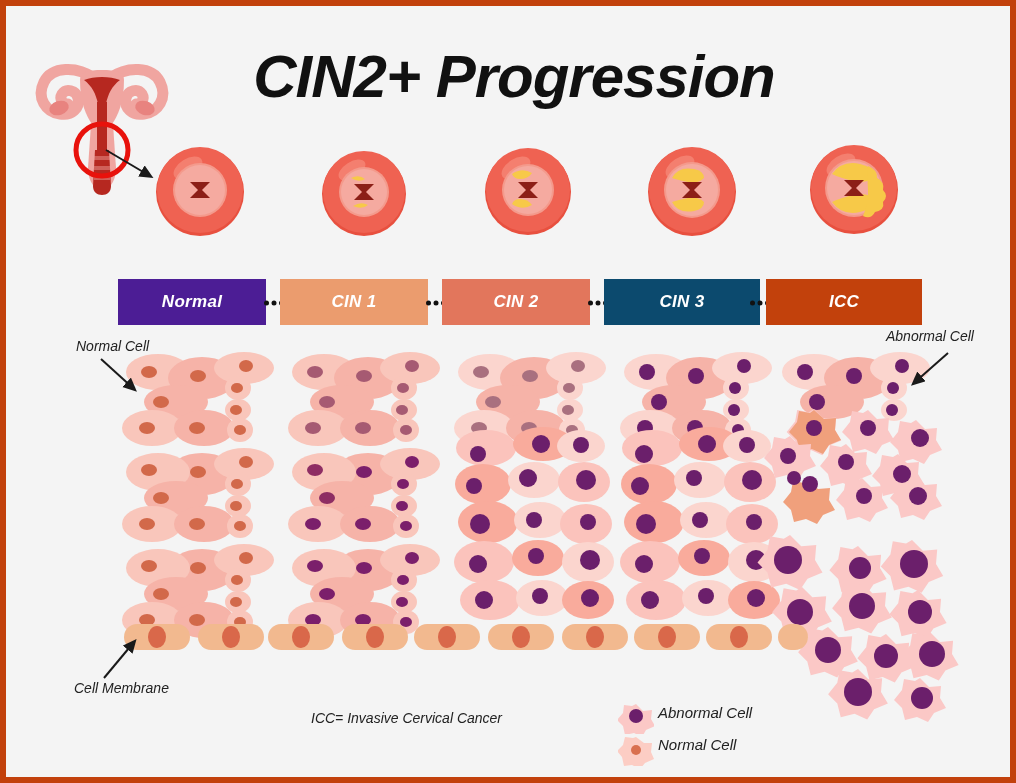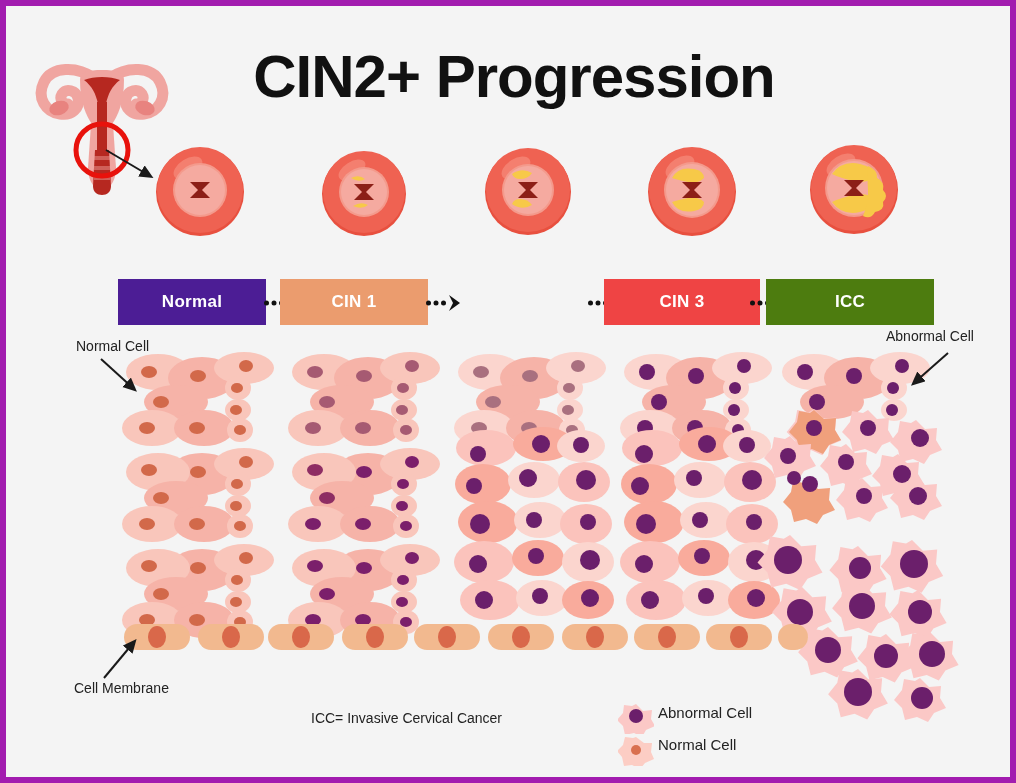--- a/index.html
+++ b/index.html
@@ -7,22 +7,23 @@
     width:1016px;height:783px;
     background:#ffffff;
     font-family:"Liberation Sans", sans-serif;
     overflow:hidden;
   }
   #stage{
     position:relative;
     width:1016px;height:783px;
     background:#f4f4f4;
     box-sizing:border-box;
-    border:6px solid #a21caf;
+    border:6px solid #c2410c;
     overflow:hidden;
+    font-style:italic;
   }
   .abs{position:absolute;}
 
   
   #title{
     left:0;top:36px;width:1016px;
     text-align:center;
     font-size:60px;
     font-weight:bold;
     letter-spacing:-1px;
@@ -201,42 +202,45 @@
     </div>
     <div class="stage-arrow" style="left:308px;">
       <svg width="40" height="20" viewBox="0 0 40 20">
         <circle cx="2.5" cy="10" r="2.5" fill="#111"></circle>
         <circle cx="10" cy="10" r="2.5" fill="#111"></circle>
         <circle cx="17.5" cy="10" r="2.5" fill="#111"></circle>
         <path d="M23,2 L34,10 L23,18 L27,10 Z" fill="#111"></path>
       </svg>
     </div>
 
+    <div class="stage-box" style="left:324px;width:148px;background:#e2765c;">
+      <span>CIN 2</span>
+    </div>
     <div class="stage-arrow" style="left:470px;">
       <svg width="40" height="20" viewBox="0 0 40 20">
         <circle cx="2.5" cy="10" r="2.5" fill="#111"></circle>
         <circle cx="10" cy="10" r="2.5" fill="#111"></circle>
         <circle cx="17.5" cy="10" r="2.5" fill="#111"></circle>
         <path d="M23,2 L34,10 L23,18 L27,10 Z" fill="#111"></path>
       </svg>
     </div>
 
-    <div class="stage-box" style="left:486px;width:156px;background:#ef4444;">
+    <div class="stage-box" style="left:486px;width:156px;background:#0c4a6e;">
       <span>CIN 3</span>
     </div>
     <div class="stage-arrow" style="left:632px;">
       <svg width="40" height="20" viewBox="0 0 40 20">
         <circle cx="2.5" cy="10" r="2.5" fill="#111"></circle>
         <circle cx="10" cy="10" r="2.5" fill="#111"></circle>
         <circle cx="17.5" cy="10" r="2.5" fill="#111"></circle>
         <path d="M23,2 L34,10 L23,18 L27,10 Z" fill="#111"></path>
       </svg>
     </div>
 
-    <div class="stage-box" style="left:648px;width:168px;background:#4d7c0f;">
+    <div class="stage-box" style="left:648px;width:156px;background:#c2410c;">
       <span>ICC</span>
     </div>
   </div>
 
   <div class="abs" id="epi">
     <svg width="1016" height="400" viewBox="0 0 1016 400">
       <defs>
 
         <g id="cellA">
           <ellipse cx="0" cy="0" rx="32" ry="18" fill="#f9c6bb"></ellipse>

